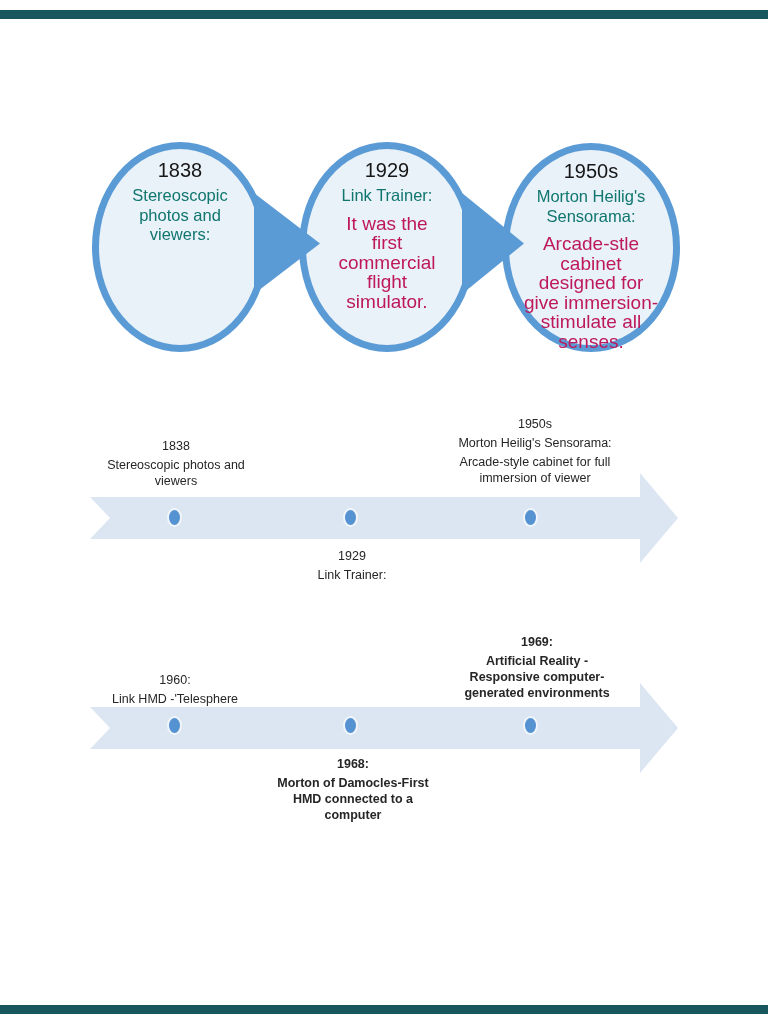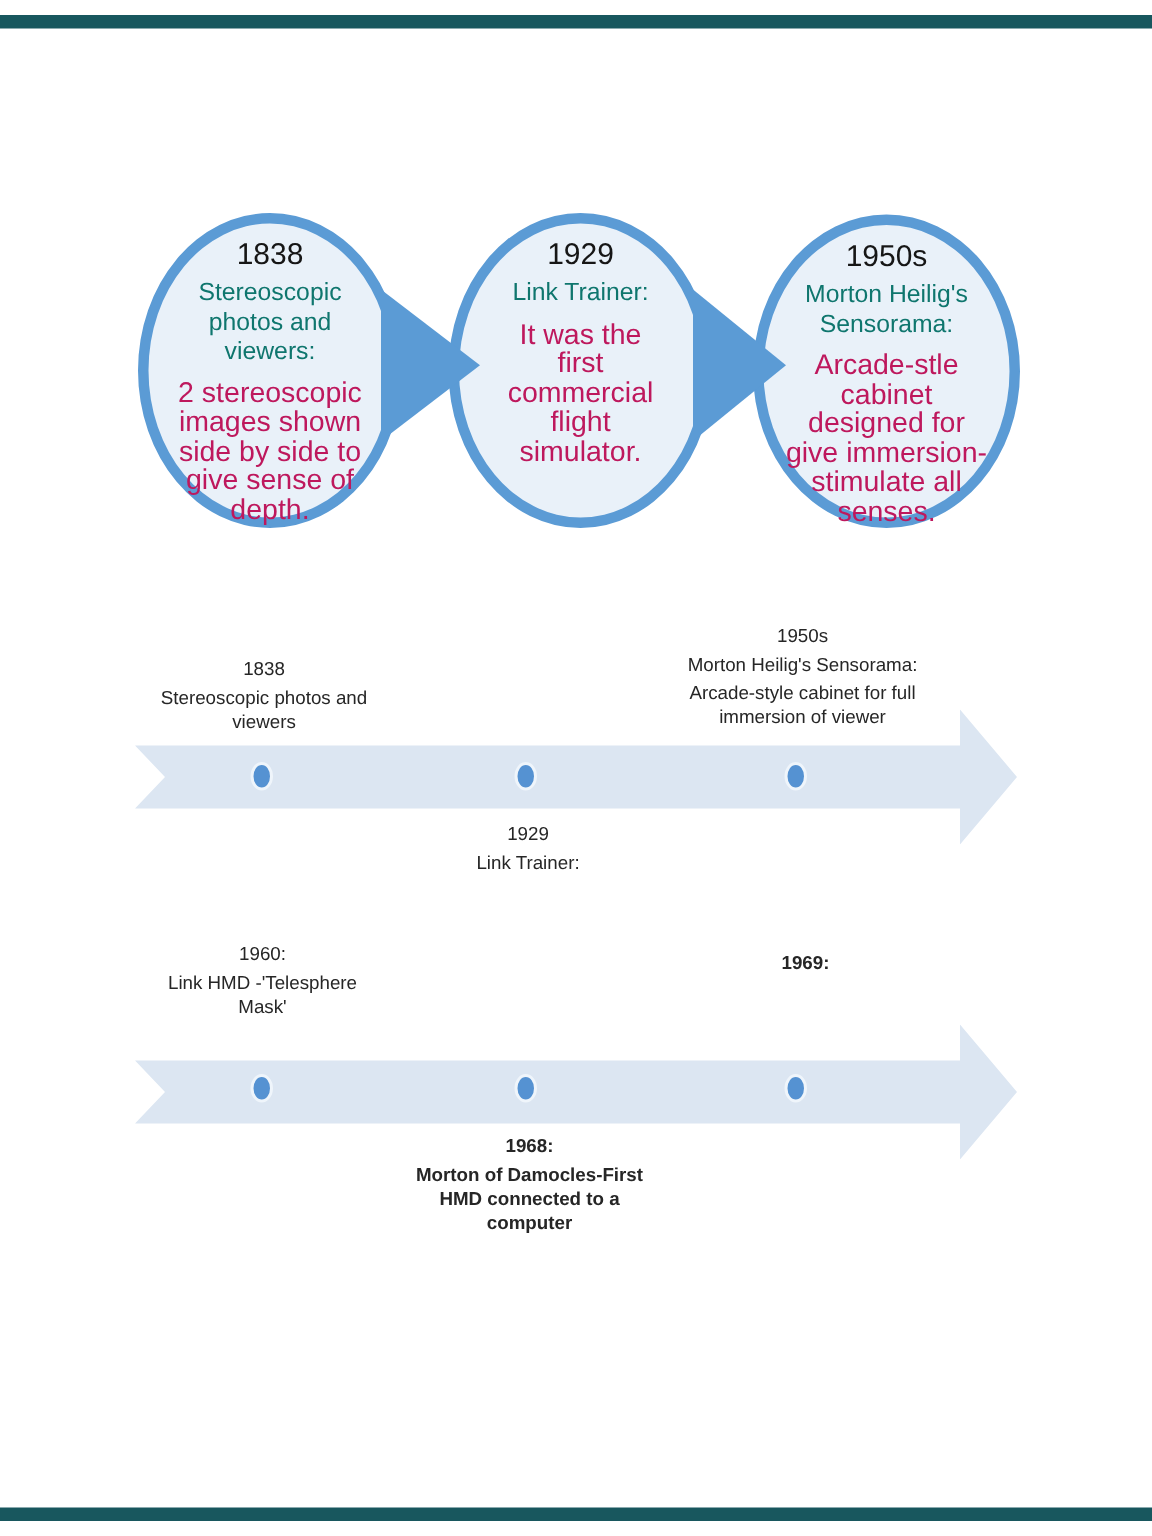--- a/index.html
+++ b/index.html
@@ -58,25 +58,20 @@
 <body>
 
 <div class="abs page-gap top"></div>
 <div class="abs page-gap bottom"></div>
 
 <div class="abs bubble" style="left:92px;top:142px;width:176px;height:210px;">
   <div class="year">1838</div>
   <div class="title">Stereoscopic
 photos and
 viewers:</div>
-  <div class="body">2 stereoscopic
-images shown
-side by side to
-give sense of
-depth.</div>
 </div>
 <div class="abs bubble" style="left:299px;top:142px;width:176px;height:210px;">
   <div class="year">1929</div>
   <div class="title">Link Trainer:</div>
   <div class="body">It was the
 first
 commercial
 flight
 simulator.</div>
 </div>
@@ -112,27 +107,30 @@
 </svg>
 <div class="abs dot" style="left:167px;top:508px;"></div>
 <div class="abs dot" style="left:343px;top:508px;"></div>
 <div class="abs dot" style="left:523px;top:508px;"></div>
 
 <div class="abs event" style="left:352px;top:548px;width:180px;">
   <div class="ev-year">1929</div>
   <div class="ev-sub">Link Trainer:</div>
 </div>
 
-<div class="abs event" style="left:175px;top:628px;width:190px;">
+<div class="abs event" style="left:175px;top:672px;width:190px;">
   <div class="ev-year">1960:</div>
   <div class="ev-body">Link HMD -'Telesphere
 Mask'</div>
 </div>
 <div class="abs event" style="left:537px;top:634px;width:200px;font-weight:bold;">
   <div class="ev-year">1969:</div>
+  <div class="ev-body">Artificial Reality -
+Responsive computer-
+generated environments</div>
 </div>
 
 <svg class="abs" style="left:90px;top:683px;" width="588" height="90" viewBox="0 0 588 90">
   <polygon points="0,24 550,24 550,0 588,45 550,90 550,66 0,66 20,45" fill="#dce6f2"></polygon>
 </svg>
 <div class="abs dot" style="left:167px;top:716px;"></div>
 <div class="abs dot" style="left:343px;top:716px;"></div>
 <div class="abs dot" style="left:523px;top:716px;"></div>
 
 <div class="abs event" style="left:353px;top:756px;width:190px;font-weight:bold;">

